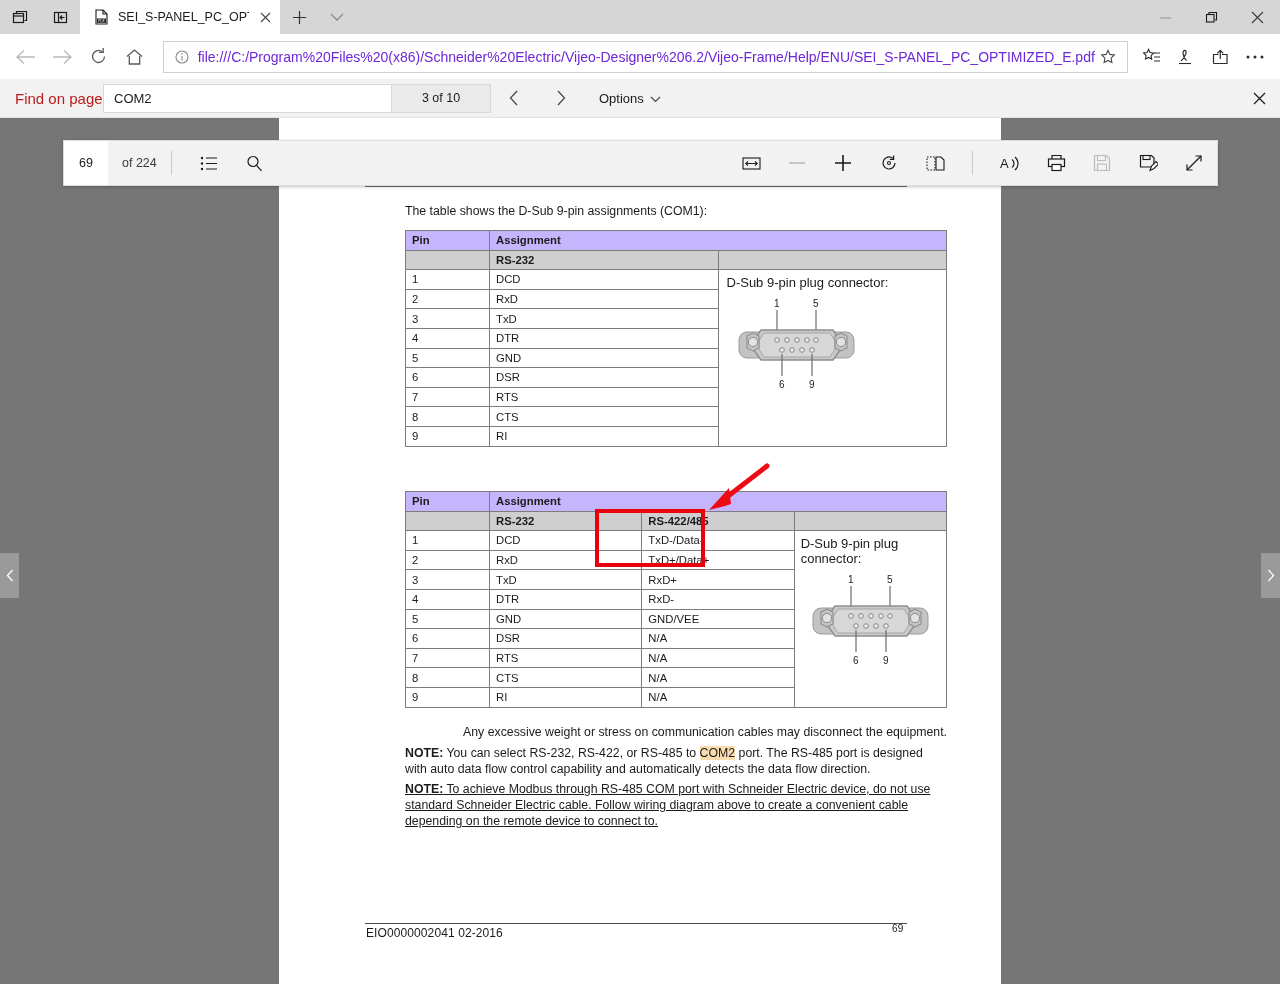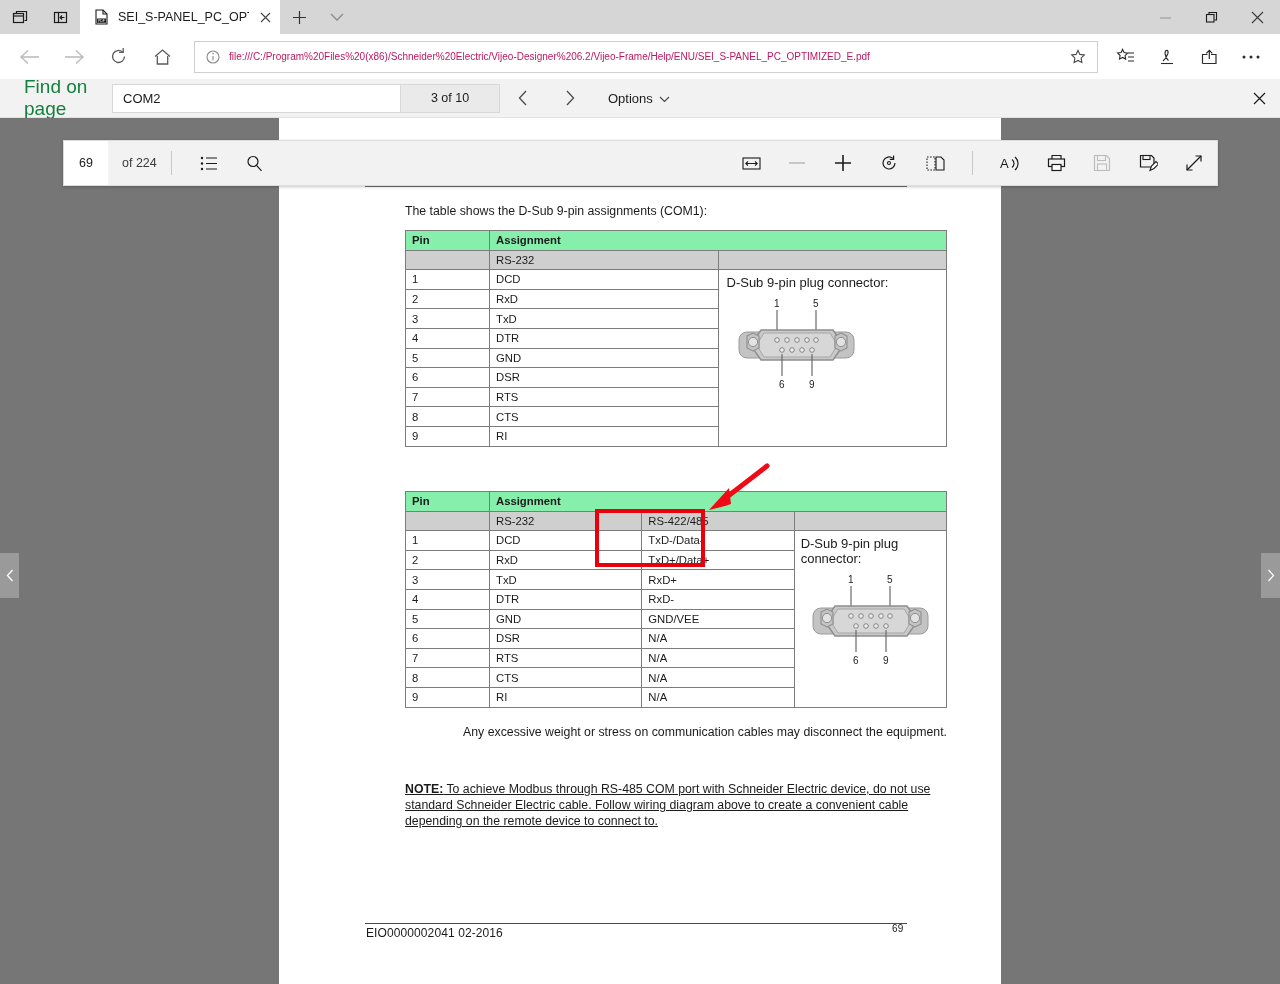--- a/index.html
+++ b/index.html
@@ -42,33 +42,33 @@
   }
   .navbtn { width: 44px; height: 40px; display:flex;align-items:center;justify-content:center; color:#5a5a5a; }
   .navbtn.dim { color: #b9b9b9; }
   .urlbox {
     flex: 1 1 auto; height: 32px; margin: 0 6px 0 10px;
     border: 1px solid #cfcfcf; background: #ffffff;
     display: flex; align-items: center; padding: 0 6px 0 8px;
   }
   .url-info { width: 20px; display:flex;align-items:center;justify-content:center;color:#8a8a8a; }
   .url-text {
-    flex: 1 1 auto; font-size: 10px; color: #be185d; white-space: nowrap;
+    flex: 1 1 auto; font-size: 14px; color: #6d28d9; white-space: nowrap;
     overflow: hidden; padding-left: 6px;
   }
   .url-star { width: 26px; display:flex;align-items:center;justify-content:center;color:#4a4a4a; }
   .navicon { width: 42px; height: 40px; display:flex;align-items:center;justify-content:center;color:#2b2b2b; }
 
   
   .findbar {
     position: absolute; left: 0; top: 79px; width: 1280px; height: 39px;
     background: #f2f2f2; display: flex; align-items: center;
     border-bottom: 1px solid #e2e2e2;
   }
-  .find-label { font-size: 19px; color: #15803d; margin-left: 24px; width: 88px; }
+  .find-label { font-size: 15px; color: #b91c1c; margin-left: 15px; width: 88px; }
   .find-input {
     width: 289px; height: 29px; background: #ffffff; border: 1px solid #d8d8d8;
     display: flex; align-items: center; padding-left: 10px;
     font-size: 13px; color: #1b1b1b;
   }
   .find-count {
     width: 99px; height: 29px; background: #eaeaea; border: 1px solid #d8d8d8; border-left: none;
     display:flex; align-items:center; justify-content:center; font-size: 12.5px; color: #1b1b1b;
   }
   .find-nav { width: 46px; height: 39px; display:flex;align-items:center;justify-content:center;color:#4b4b4b; }
@@ -115,22 +115,22 @@
   .doc { position:absolute; left:16px; top:0; width:722px; height:866px; color:#1b1b1b; }
   .doc-divider { position:absolute; left:70px; top:68px; width:542px; height:1px; background:#6d6d6d; }
   .para { font-size: 12.3px; line-height: 16px; color:#1b1b1b; }
 
   .ptbl { border-collapse: collapse; table-layout: fixed; width: 542px; }
   .ptbl td, .ptbl th {
     border: 1px solid #7c7c7c; font-size: 11.3px; color:#1b1b1b;
     padding: 2px 0 2px 6px; height: 19.6px; text-align: left; font-weight: normal;
     vertical-align: middle;
   }
-  .ptbl .hd { background: #86efac; font-weight: bold; }
-  .ptbl .hd2 { background: #cfcfcf; font-weight: normal; }
+  .ptbl .hd { background: #c4b5fd; font-weight: bold; }
+  .ptbl .hd2 { background: #cfcfcf; font-weight: bold; }
   .ptbl .plain { background: #ffffff; }
   .c-pin { width: 84px; }
   .c-rs232 { width: 96px; }
   .c-rs485 { width: 100px; margin-top: 14px; }
 
   .hl { background: #fadcb0; }
 
   
   .conn-cap { font-size: 13px; }
   .conn-wrap { position: relative; width: 186px; height: 96px; }
@@ -502,20 +502,23 @@
 
         <div class="annot-arrow" style="left:400px;top:340px;width:90px;height:60px;">
           <svg width="90" height="60" viewBox="0 0 90 60">
             <line x1="72" y1="8" x2="28" y2="42" stroke="#ee0b16" stroke-width="5" stroke-linecap="round"></line>
             <path d="M14 52 L34 30 L36 46 L30 48 Z" fill="#ee0b16"></path>
           </svg>
         </div>
 
         <div class="para" style="position:absolute;left:110px;top:606px;width:542px;text-align:right;">Any excessive weight or stress on communication cables may disconnect the equipment.</div>
 
+        <div class="para" style="position:absolute;left:110px;top:627px;width:542px;">
+          <b>NOTE:</b><span> You can select RS-232, RS-422, or RS-485 to </span><span class="hl">COM2</span><span> port. The RS-485 port is designed with auto data flow control capability and automatically detects the data flow direction.</span>
+        </div>
 
         <div class="para" style="position:absolute;left:110px;top:663px;width:542px;text-decoration:underline;">
           <b>NOTE:</b><span> To achieve Modbus through RS-485 COM port with Schneider Electric device, do not use standard Schneider Electric cable. Follow wiring diagram above to create a convenient cable depending on the remote device to connect to.</span>
         </div>
 
         <div class="footer-line" style="top:805px;"></div>
         <div class="footer-txt" style="left:71px;top:808px;">EIO0000002041 02-2016</div>
         <div class="footer-txt" style="left:597px;top:805px;font-size:10px;">69</div>
       </div>
     </div>

